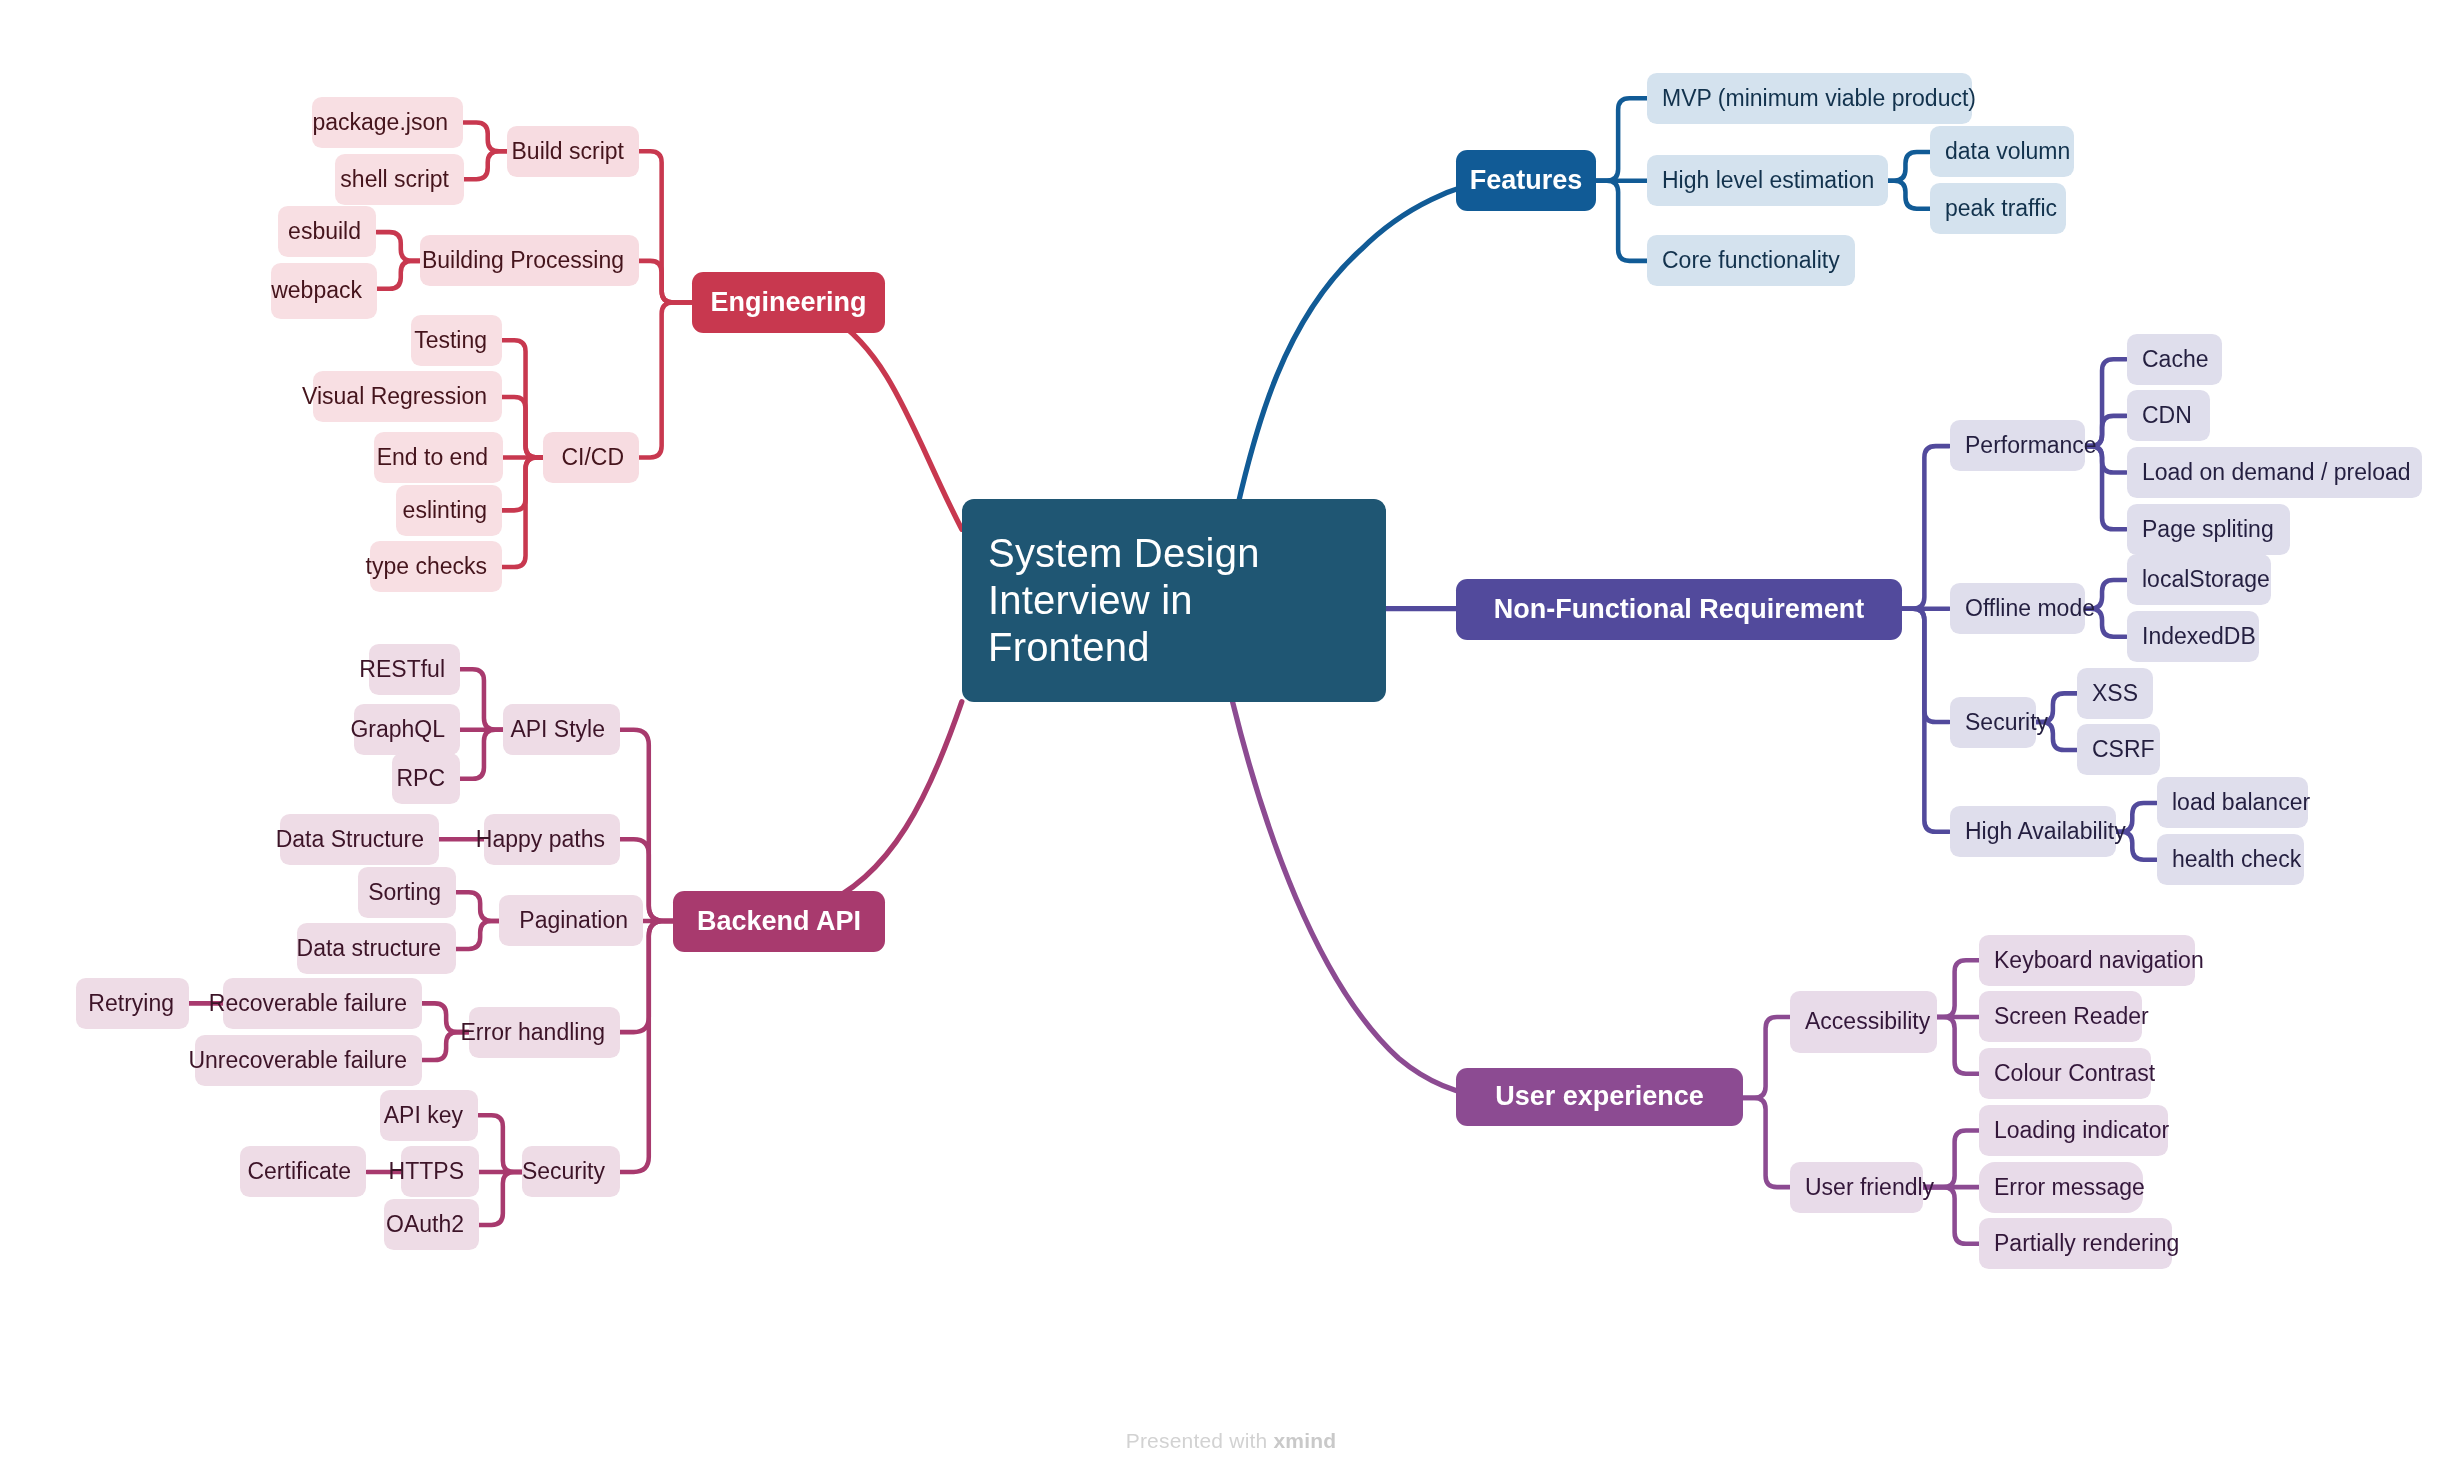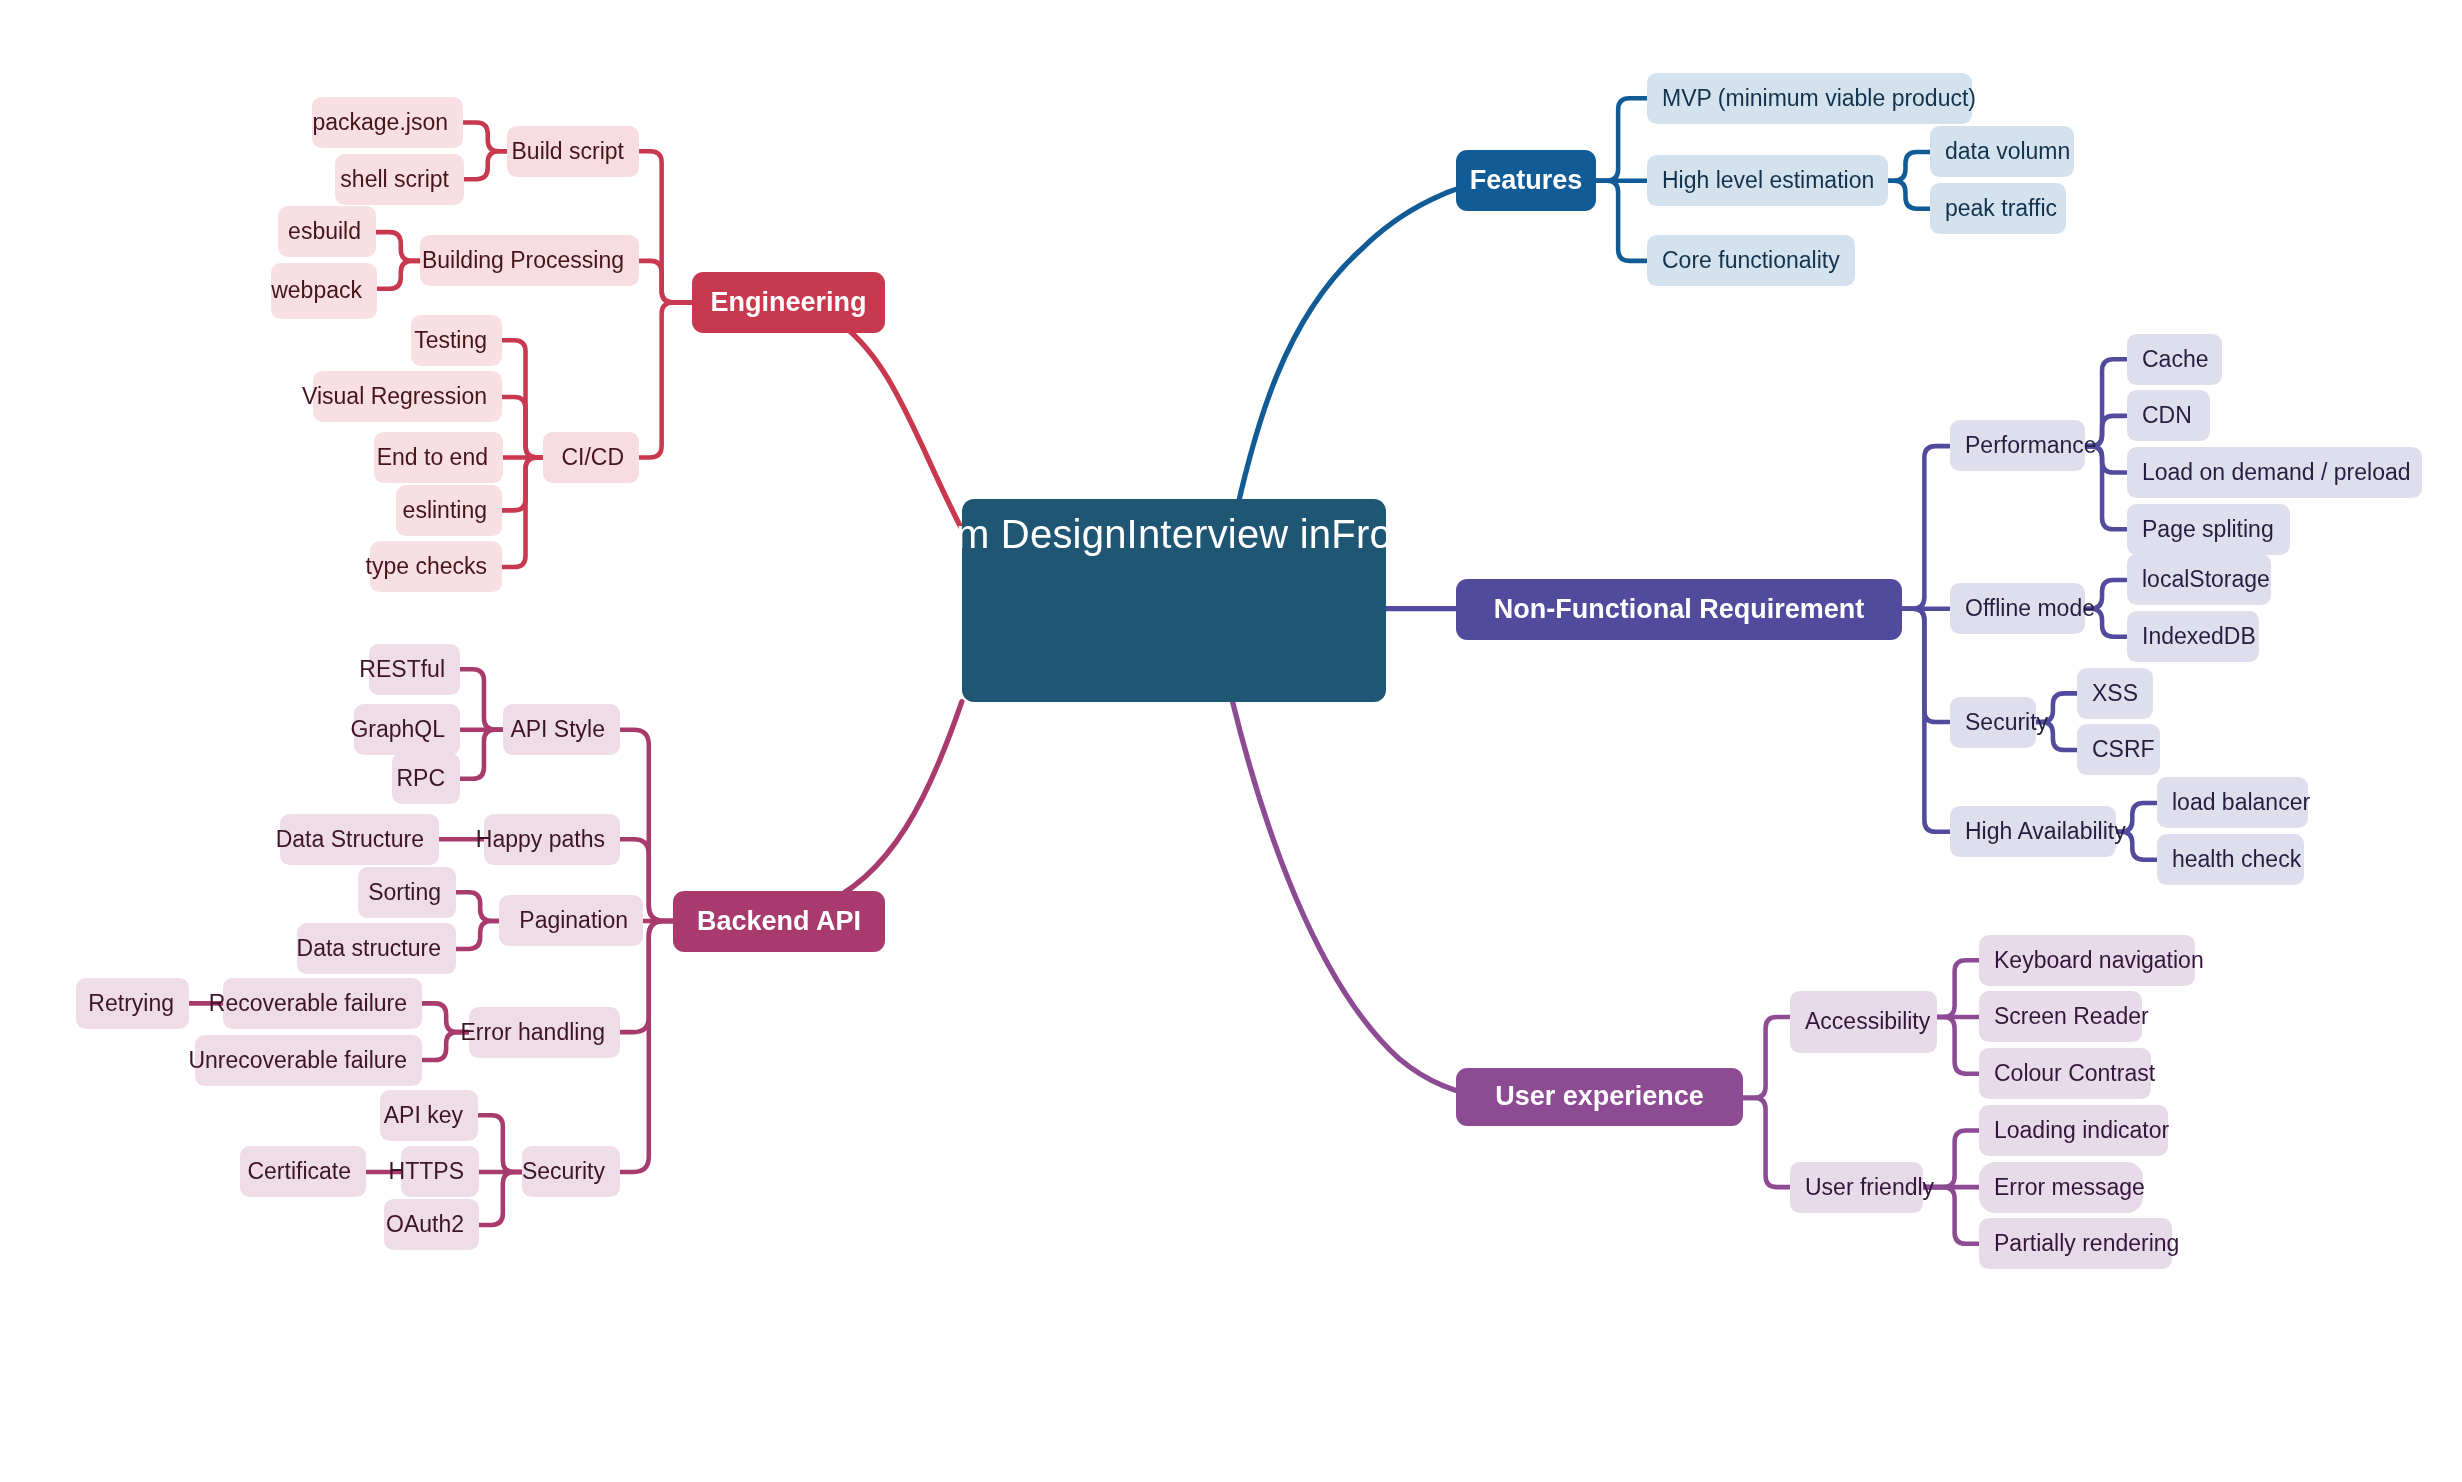--- a/index.html
+++ b/index.html
@@ -2,23 +2,23 @@
 <html style="font-size:12px"><head>
 <meta charset="utf-8">
 <style>
   html,body{margin:0;padding:0;background:#ffffff;}
   body{width:2462px;height:1482px;position:relative;overflow:hidden;
        font-family:"Liberation Sans","DejaVu Sans",sans-serif;}
   #canvas{position:absolute;inset:0;width:2462px;height:1482px;}
   #links{position:absolute;left:0;top:0;width:2462px;height:1482px;pointer-events:none;}
   .node{position:absolute;display:flex;align-items:center;justify-content:center;
         box-sizing:border-box;border-radius:10.6px;white-space:nowrap;line-height:1.18;}
-  .root{border-radius:12px;flex-direction:row;align-items:flex-start;
+  .root{border-radius:12px;flex-direction:column;align-items:flex-start;
         justify-content:center;color:#ffffff;font-size:40px;font-weight:400;
-        padding:12px 26px;letter-spacing:0.2px;}
+        padding:4px 26px;letter-spacing:0.2px;}
   .root span{display:block;}
   .main{color:#ffffff;font-size:27px;font-weight:700;border-radius:11.3px;padding:0 19.7px;}
   .sub{font-size:23px;font-weight:400;border-radius:9.8px;padding:0 15px;}
   .leaf{font-size:23px;font-weight:400;border-radius:9.8px;padding:0 15px;}
   .t-right{justify-content:flex-start;}
   .t-left{justify-content:flex-end;}
   #footer{position:absolute;left:0;top:1429px;width:2462px;text-align:center;
           color:#d2d2d2;font-size:21px;font-weight:400;letter-spacing:0.2px;}
   #footer b{color:#c9c9c9;font-weight:700;}
 </style>
@@ -200,15 +200,18 @@
   <div class="node sub t-right" style="left:1790px;top:991px;width:147px;height:62px;background:#e8dbe9;color:#33173a;">Accessibility</div>
   <div class="node leaf t-right" style="left:1979px;top:935px;width:216px;height:51px;background:#e8dbe9;color:#33173a;">Keyboard navigation</div>
   <div class="node leaf t-right" style="left:1979px;top:991px;width:163px;height:51px;background:#e8dbe9;color:#33173a;">Screen Reader</div>
   <div class="node leaf t-right" style="left:1979px;top:1048px;width:172px;height:51px;background:#e8dbe9;color:#33173a;">Colour Contrast</div>
 
   <div class="node sub t-right" style="left:1790px;top:1162px;width:133px;height:51px;background:#e8dbe9;color:#33173a;">User friendly</div>
   <div class="node leaf t-right" style="left:1979px;top:1105px;width:189px;height:51px;background:#e8dbe9;color:#33173a;">Loading indicator</div>
   <div class="node leaf t-right" style="left:1979px;top:1162px;width:164px;height:51px;background:#e8dbe9;color:#33173a;border-radius:16px;">Error message</div>
   <div class="node leaf t-right" style="left:1979px;top:1218px;width:193px;height:51px;background:#e8dbe9;color:#33173a;">Partially rendering</div>
 
+  <div id="footer">
+    <span>Presented with </span><b>xmind</b>
+  </div>
 
 </div>
 
 
 </body></html>

